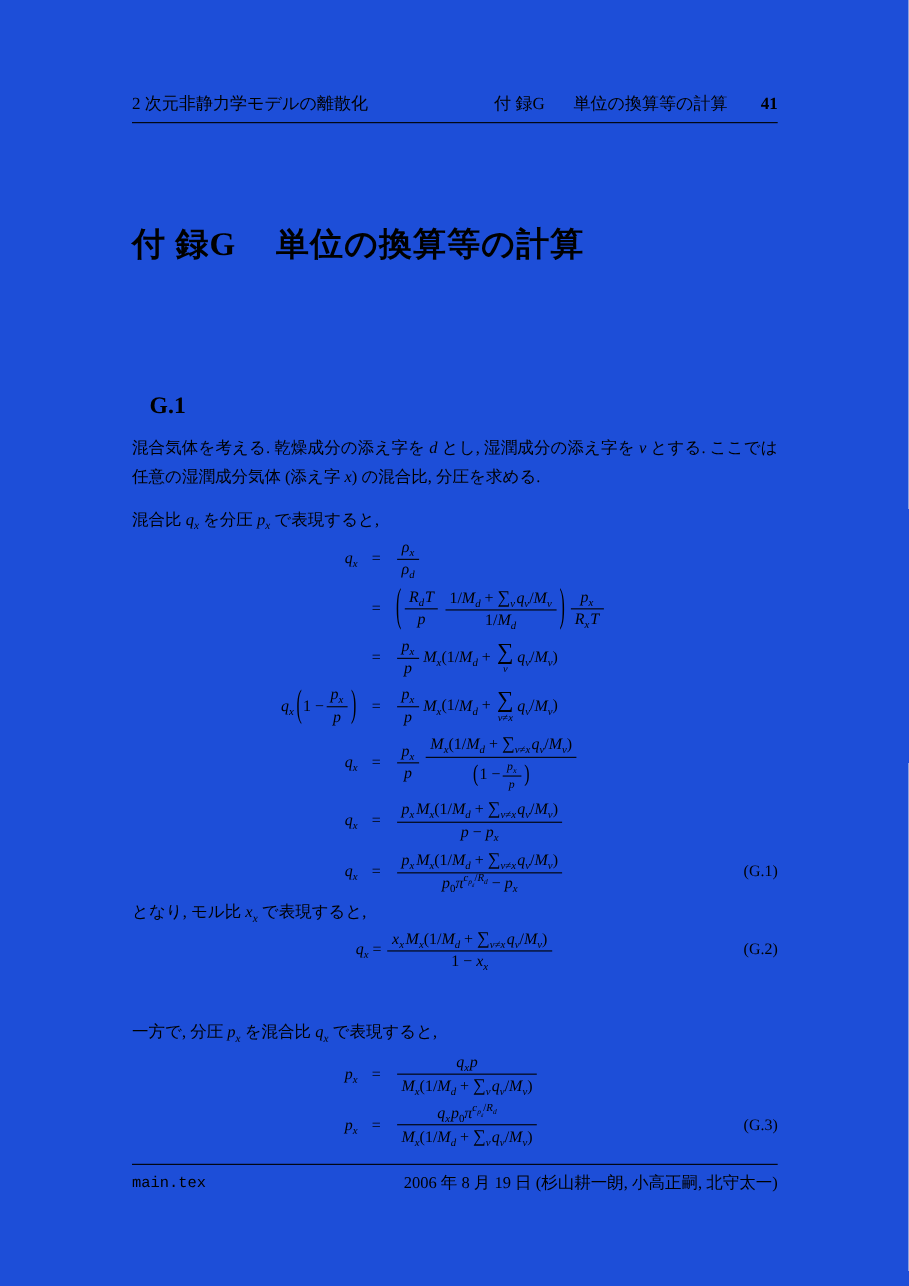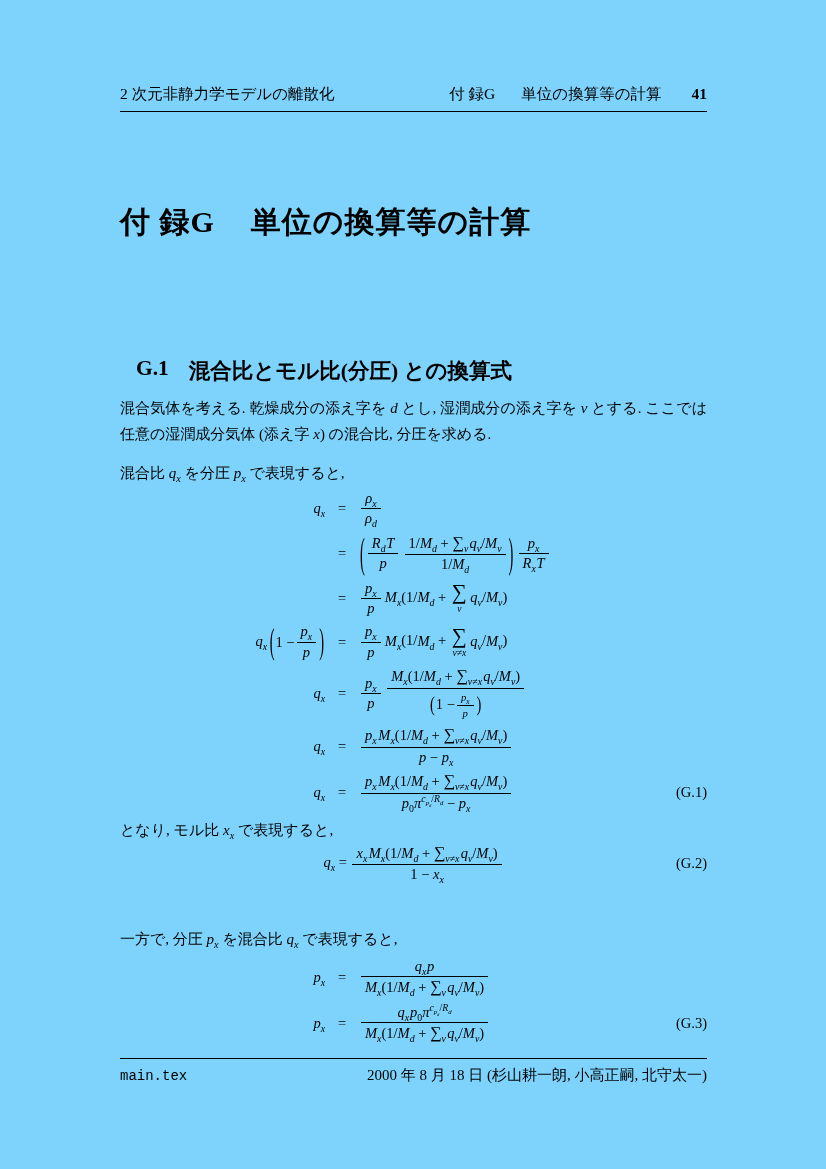--- a/index.html
+++ b/index.html
@@ -1,18 +1,18 @@
 <!DOCTYPE html>
 <html><head>
 <meta charset="utf-8">
 <style>
   html, body { margin:0; padding:0; background:#e8e8e8; }
   .page {
     position:relative; width:826px; height:1169px; margin:0 auto;
-    background:#7dd3fc; color:#000000; overflow:hidden;
+    background:#1d4ed8; color:#000000; overflow:hidden;
     font-family:"Liberation Serif","DejaVu Serif",serif;
   }
   .abs { position:absolute; left:120px; width:587px; }
 
   
   .header { top:84px; display:flex; align-items:baseline;
             padding-bottom:6px; border-bottom:1.6px solid #000;
             font-size:15.5px; }
   .h-mid  { margin-left:auto; }
   .h-mid2 { margin-left:26px; }
@@ -85,21 +85,20 @@
     <span class="h-page">41</span>
   </div>
 
   <h1 class="abs chapter">
     <span>付 録G</span>
     <span>単位の換算等の計算</span>
   </h1>
 
   <h2 class="abs section">
     <span>G.1</span>
-    <span>混合比とモル比(分圧) との換算式</span>
   </h2>
 
   <p class="abs para p1"><span class="jt">混合気体を考える. 乾燥成分の添え字を </span><span class="math"><span class="mwrap"><span class="mi">d</span></span></span><span class="jt"> とし, 湿潤成分の添え字を </span><span class="math"><span class="mwrap"><span class="mi">v</span></span></span><span class="jt"> とする. ここでは任意の湿潤成分気体 (添え字 </span><span class="math"><span class="mwrap"><span class="mi">x</span></span></span><span class="jt">) の混合比, 分圧を求める.</span></p>
   <p class="abs para p2"><span class="jt">混合比 </span><span class="math"><span class="mwrap"><span class="mi">q</span><sub class="msub"><span class="mwrap"><span class="mi">x</span></span></sub></span></span><span class="jt"> を分圧 </span><span class="math"><span class="mwrap"><span class="mi">p</span><sub class="msub"><span class="mwrap"><span class="mi">x</span></span></sub></span></span><span class="jt"> で表現すると,</span></p>
 
   <div class="abs eq eq-g1 eq-align">
       <div class="eq-lhs"><span class="mwrap"><span class="mi">q</span><sub class="msub"><span class="mwrap"><span class="mi">x</span></span></sub></span></div>
       <div class="eq-rel">=</div>
       <div class="eq-rhs"><span class="frac"><span class="num"><span class="mwrap"><span class="mi">ρ</span><sub class="msub"><span class="mwrap"><span class="mi">x</span></span></sub></span></span><span class="den"><span class="mwrap"><span class="mi">ρ</span><sub class="msub"><span class="mwrap"><span class="mi">d</span></span></sub></span></span></span></div>
       <div class="eq-label"></div>
@@ -185,16 +184,16 @@
       <div class="eq-rhs"><span class="frac"><span class="num"><span class="mwrap"><span class="mi">q</span><sub class="msub"><span class="mwrap"><span class="mi">x</span></span></sub></span><span class="msp" style="width: 0.05em;"></span><span class="mwrap"><span class="mi">p</span></span></span><span class="den"><span class="mwrap"><span class="mi">M</span><sub class="msub"><span class="mwrap"><span class="mi">x</span></span></sub></span><span class="mwrap"><span class="mr">(1/</span></span><span class="mwrap"><span class="mi">M</span><sub class="msub"><span class="mwrap"><span class="mi">d</span></span></sub></span><span class="mwrap"><span class="mr"> + </span></span><span class="sumi"><span class="sig2">∑</span><sub class="msub"><span class="mwrap"><span class="mi">v</span></span></sub></span><span class="msp" style="width: 0.08em;"></span><span class="mwrap"><span class="mi">q</span><sub class="msub"><span class="mwrap"><span class="mi">v</span></span></sub></span><span class="mwrap"><span class="mr">/</span></span><span class="mwrap"><span class="mi">M</span><sub class="msub"><span class="mwrap"><span class="mi">v</span></span></sub></span><span class="mwrap"><span class="mr">)</span></span></span></span></div>
       <div class="eq-label"></div>
       <div class="eq-lhs"><span class="mwrap"><span class="mi">p</span><sub class="msub"><span class="mwrap"><span class="mi">x</span></span></sub></span></div>
       <div class="eq-rel">=</div>
       <div class="eq-rhs"><span class="frac"><span class="num"><span class="mwrap"><span class="mi">q</span><sub class="msub"><span class="mwrap"><span class="mi">x</span></span></sub></span><span class="msp" style="width: 0.05em;"></span><span class="mwrap"><span class="mi">p</span><sub class="msub"><span class="mwrap"><span class="mr">0</span></span></sub></span><span class="mwrap"><span class="mi">π</span><sup class="msup"><span class="mwrap"><span class="mi">c</span><sub class="msub"><span class="mwrap"><span class="mi">p</span><sub class="msub"><span class="mwrap"><span class="mi">d</span></span></sub></span></sub></span><span class="mwrap"><span class="mr">/</span></span><span class="mwrap"><span class="mi">R</span><sub class="msub"><span class="mwrap"><span class="mi">d</span></span></sub></span></sup></span></span><span class="den"><span class="mwrap"><span class="mi">M</span><sub class="msub"><span class="mwrap"><span class="mi">x</span></span></sub></span><span class="mwrap"><span class="mr">(1/</span></span><span class="mwrap"><span class="mi">M</span><sub class="msub"><span class="mwrap"><span class="mi">d</span></span></sub></span><span class="mwrap"><span class="mr"> + </span></span><span class="sumi"><span class="sig2">∑</span><sub class="msub"><span class="mwrap"><span class="mi">v</span></span></sub></span><span class="msp" style="width: 0.08em;"></span><span class="mwrap"><span class="mi">q</span><sub class="msub"><span class="mwrap"><span class="mi">v</span></span></sub></span><span class="mwrap"><span class="mr">/</span></span><span class="mwrap"><span class="mi">M</span><sub class="msub"><span class="mwrap"><span class="mi">v</span></span></sub></span><span class="mwrap"><span class="mr">)</span></span></span></span></div>
       <div class="eq-label">(G.3)</div>
     </div>
 
   <div class="abs footer">
     <span class="f-file">main.tex</span>
-    <span class="f-date">2000 年 8 月 18 日 (杉山耕一朗, 小高正嗣, 北守太一)</span>
+    <span class="f-date">2006 年 8 月 19 日 (杉山耕一朗, 小高正嗣, 北守太一)</span>
   </div>
 
 </div>
 
 </body></html>

